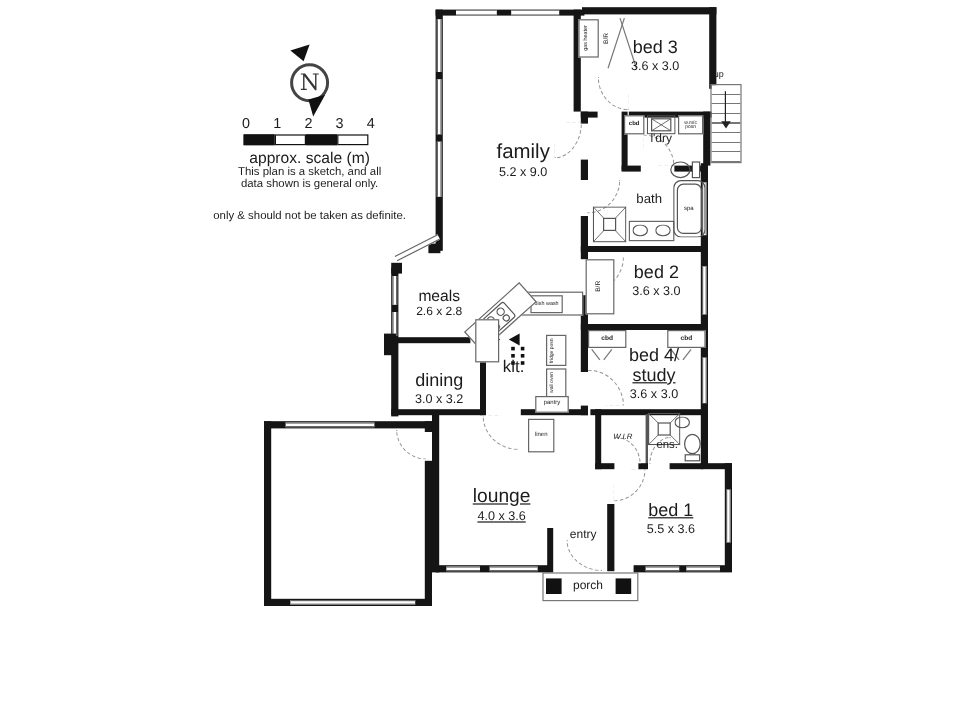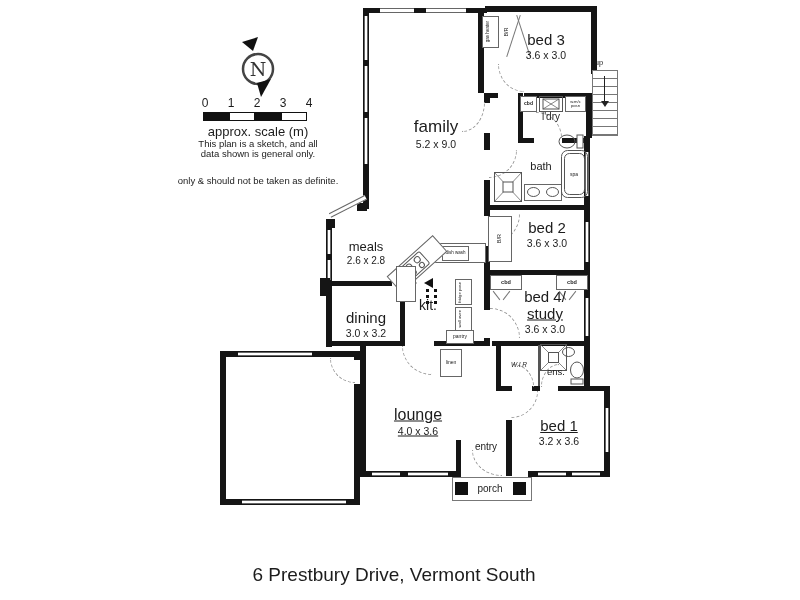--- a/index.html
+++ b/index.html
@@ -301,24 +301,23 @@
     <div style="font-size:15px;">bed 2</div>
     <div class="rdims">3.6 x 3.0</div>
   </div>
   <div class="lbl" style="left:545px;top:311px;">
     <div style="font-size:15px;">bed 4/</div>
     <div style="font-size:15px;text-decoration:underline;">study</div>
     <div class="rdims">3.6 x 3.0</div>
   </div>
   <div class="lbl" style="left:559px;top:432px;">
     <div style="font-size:15px;text-decoration:underline;">bed 1</div>
-    <div class="rdims">3.2 x 3.6</div>
+    <div class="rdims">5.5 x 3.6</div>
   </div>
   <div class="lbl" style="left:418px;top:421px;text-decoration:underline;">
     <div style="font-size:16px;">lounge</div>
     <div class="rdims">4.0 x 3.6</div>
   </div>
   <div class="lbl" style="left:486px;top:446px;font-size:10px;">entry</div>
   <div class="lbl" style="left:490px;top:488px;font-size:10px;">porch</div>
 
-  <div class="lbl" style="left:394px;top:575px;font-size:19px;">6 Prestbury Drive, Vermont South</div>
 
 </div>
 
 </body></html>

